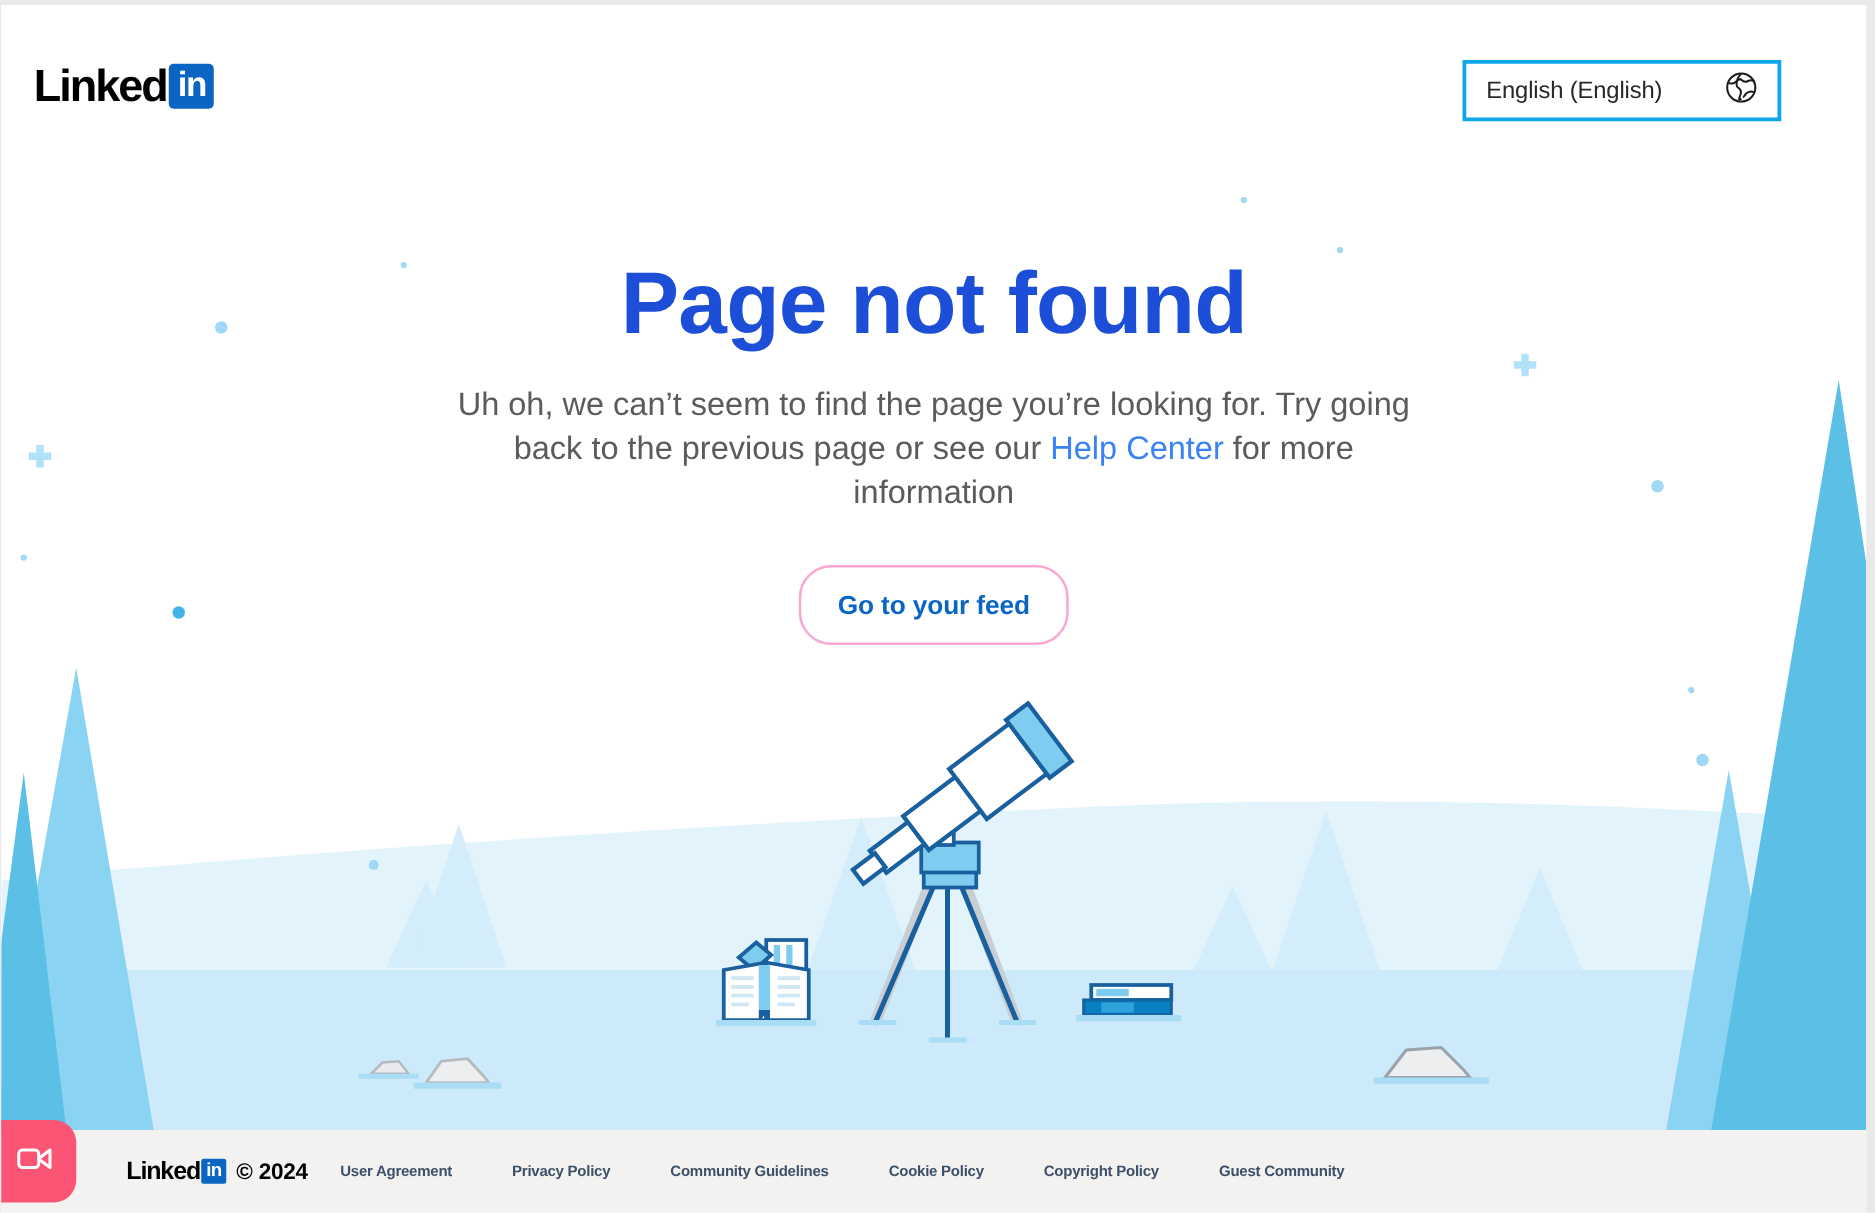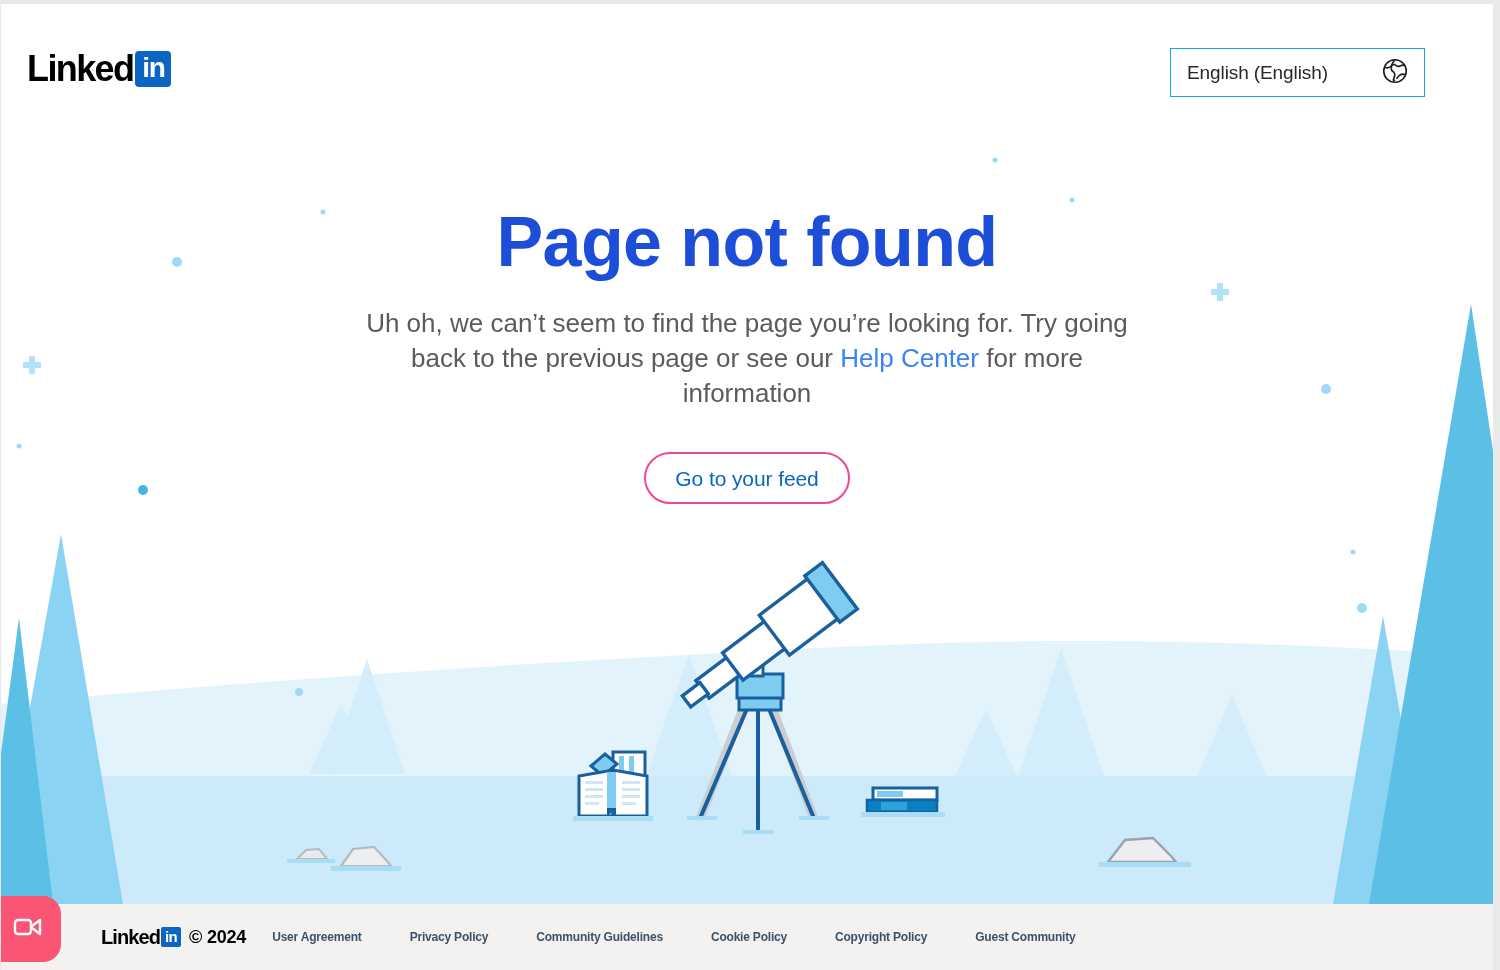--- a/index.html
+++ b/index.html
@@ -70,21 +70,21 @@
     padding-bottom: 2px;
   }
 
   
   #language-selector {
     position: absolute;
     right: 68px;
     top: 44px;
     width: 255px;
     height: 49px;
-    border: 1px solid #0ea5e9;
+    border: 3px solid #0ea5e9;
     background: #ffffff;
     display: flex;
     align-items: center;
     justify-content: space-between;
     padding: 0 14px 0 16px;
     cursor: pointer;
   }
   #language-label {
     font-size: 19px;
     color: #26282b;
@@ -133,28 +133,28 @@
     color: #3b82f6;
     font-weight: normal;
     text-decoration: none;
     cursor: pointer;
   }
 
   #feed-button {
     display: inline-block;
     margin-top: 41px;
     padding: 0 29px;
-    height: 52px;
+    height: 64px;
     line-height: 45px;
-    border: 2px solid #ec4899;
+    border: 2px solid #f9a8d4;
     border-radius: 26px;
     color: #0a66c2;
     background: transparent;
     font-size: 21px;
-    font-weight: normal;
+    font-weight: bold;
     font-family: "Liberation Sans", sans-serif;
     cursor: pointer;
     letter-spacing: -0.1px;
   }
 
   
   #footer {
     position: absolute;
     left: 0;
     top: 900px;

